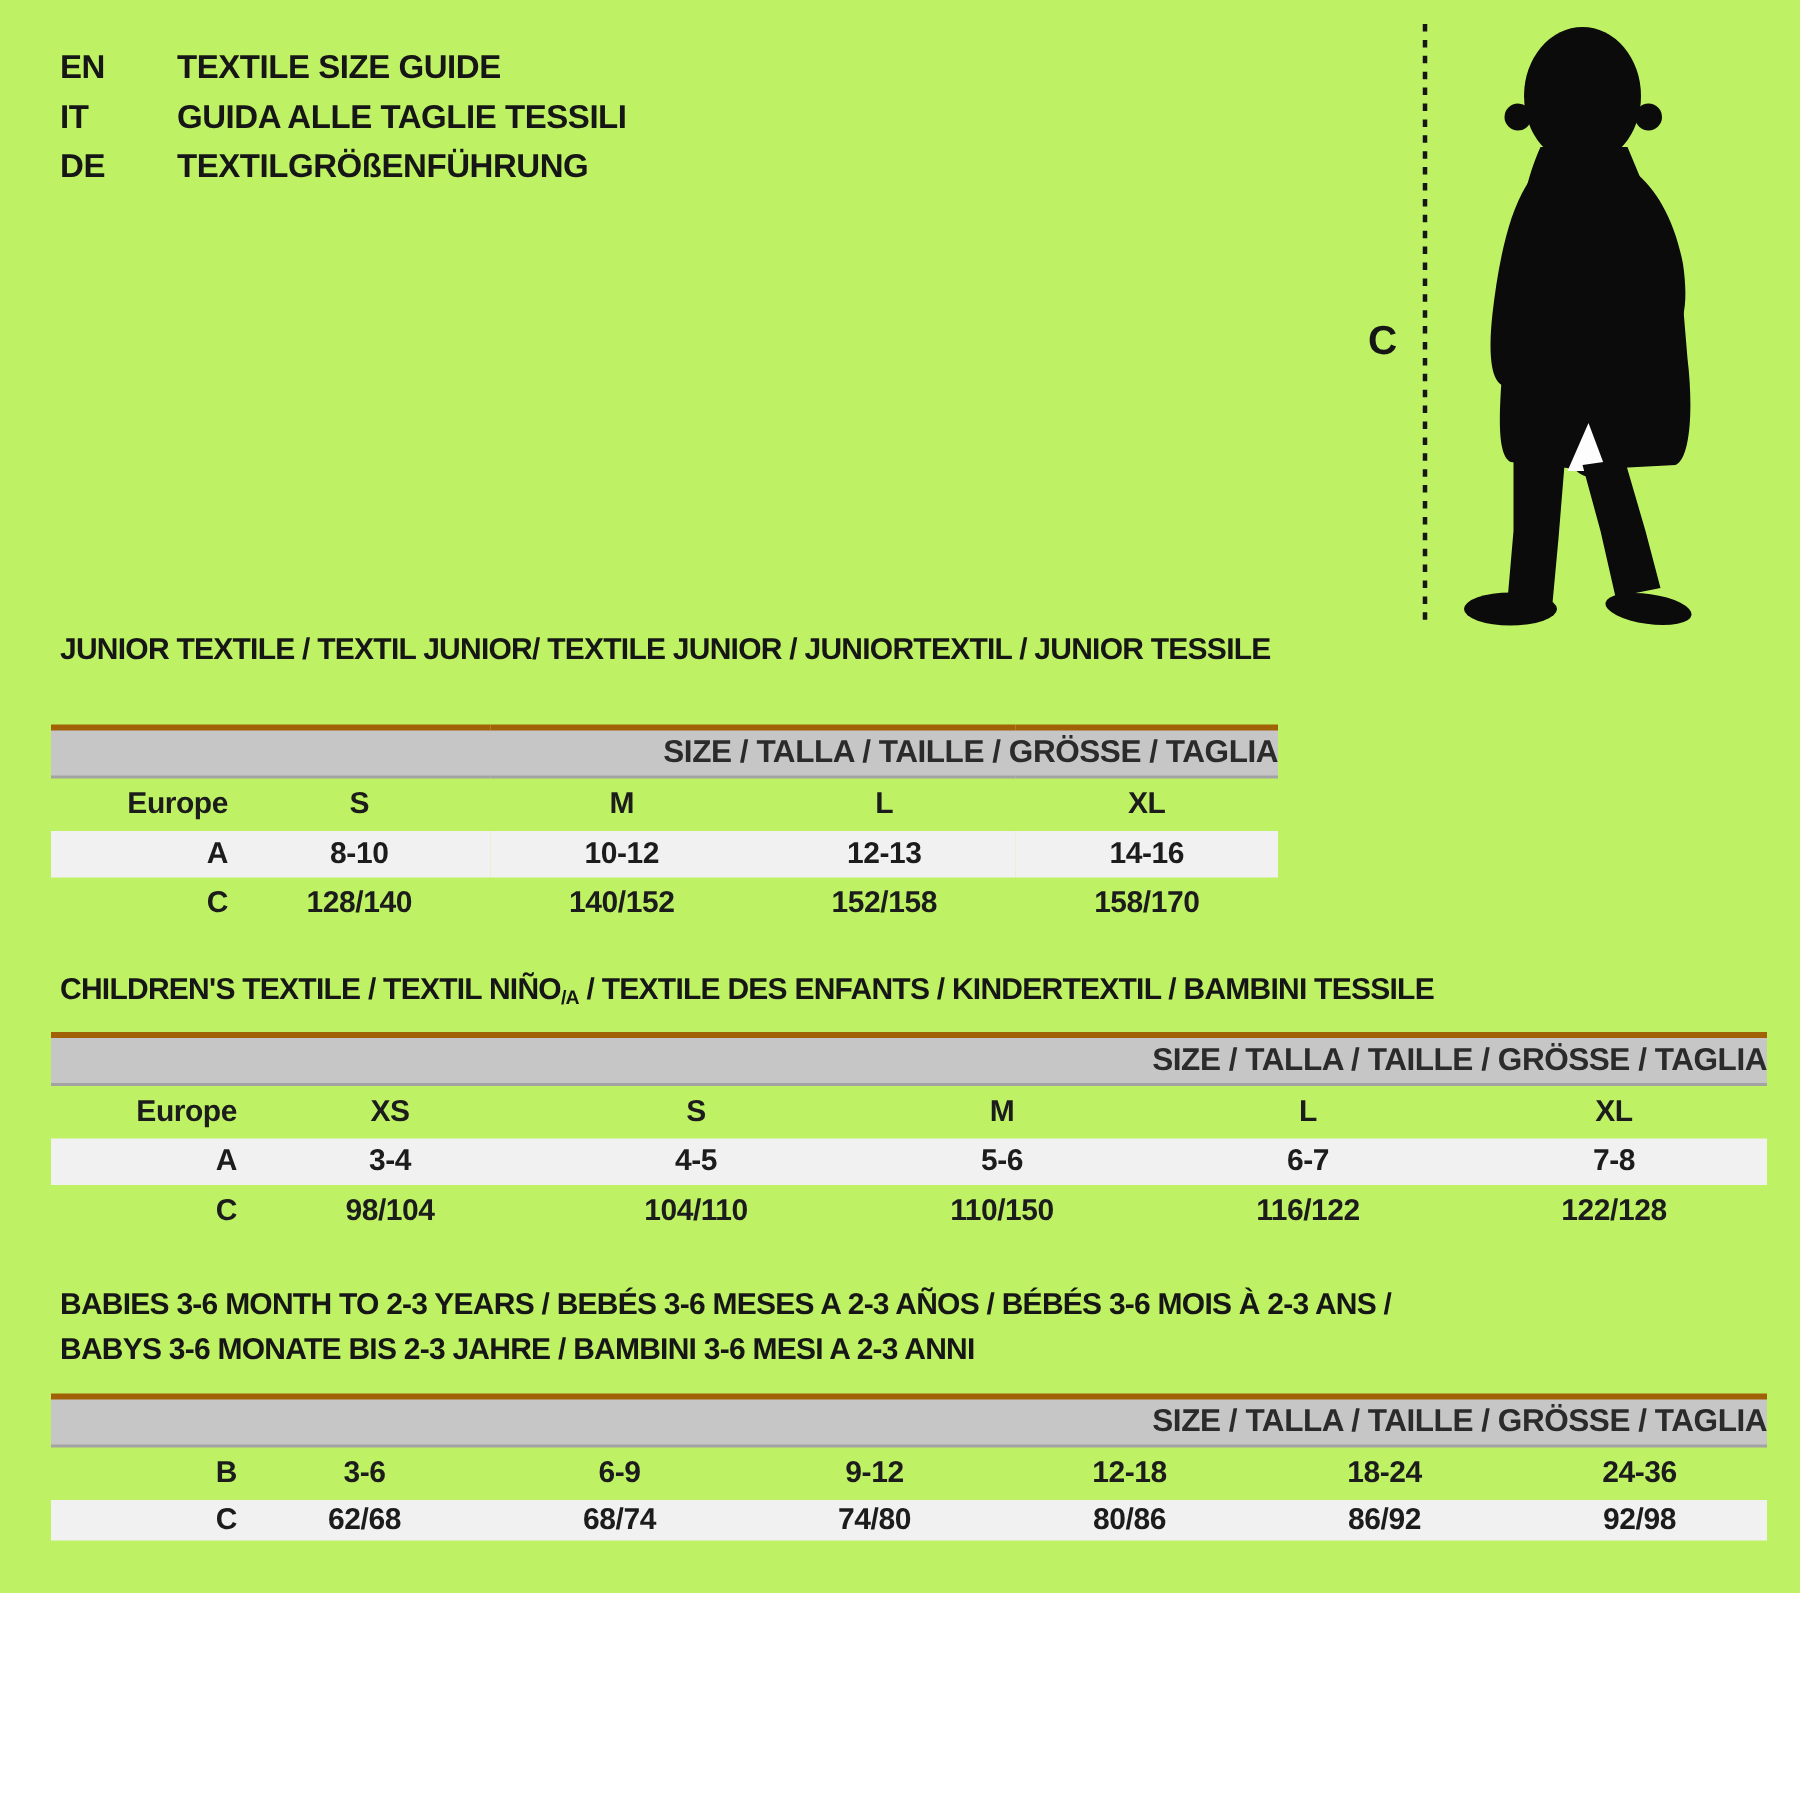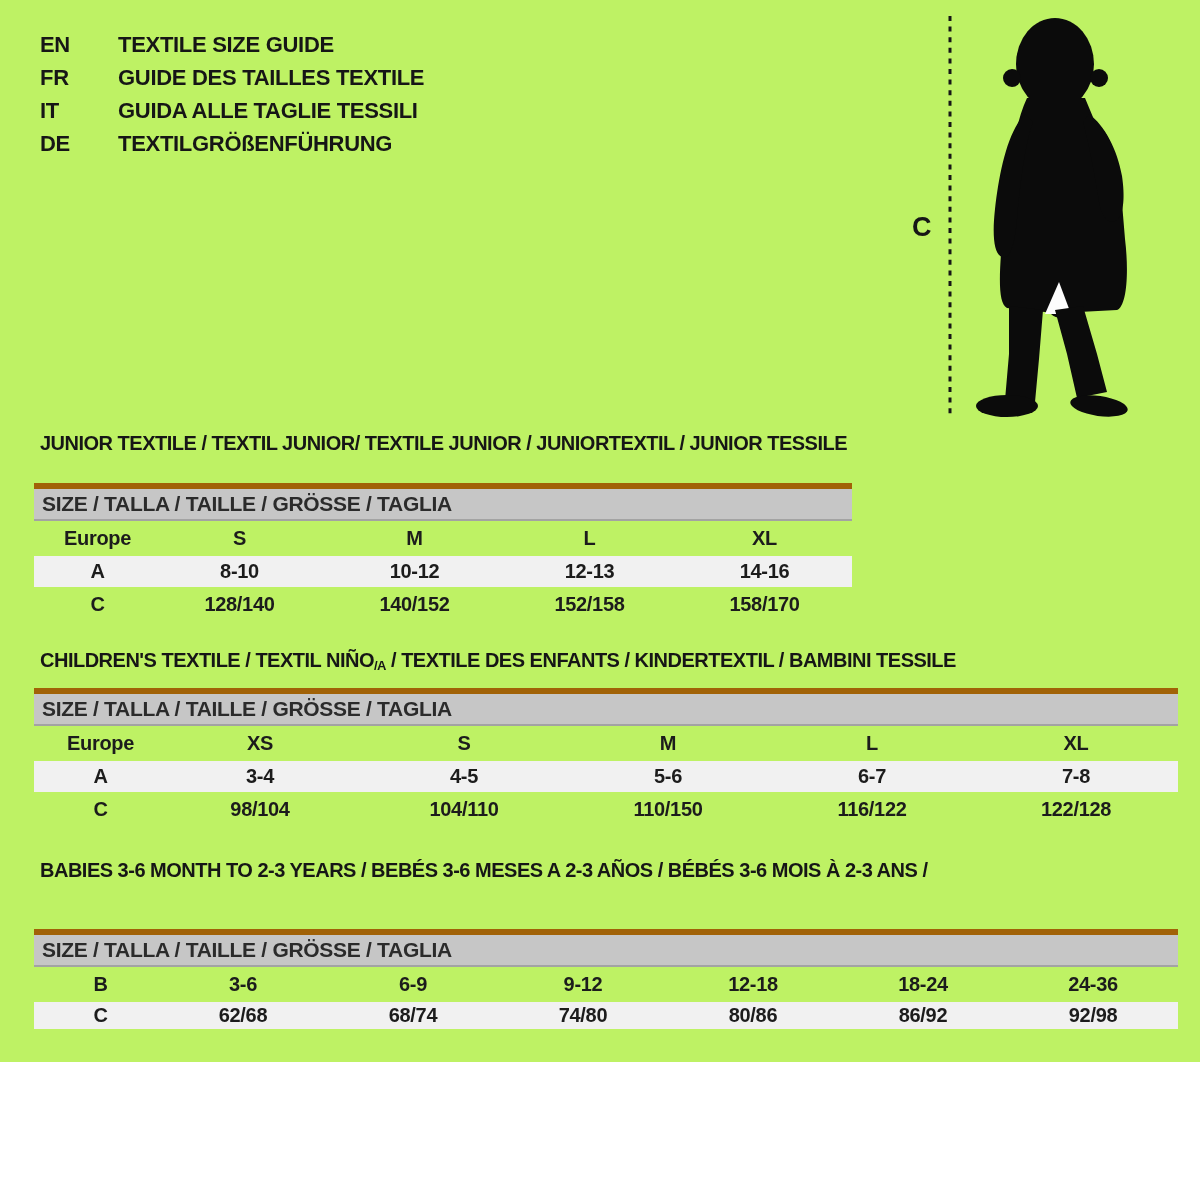--- a/index.html
+++ b/index.html
@@ -37,27 +37,27 @@
 
   
   table.size-table {
     position: absolute;
     border-collapse: collapse;
     table-layout: fixed;
     font-weight: 700;
     color: #1c1c1c;
   }
   table.size-table td { padding: 0; font-size: 20px; letter-spacing: -0.3px; text-align: center; }
-  table.size-table td.lbl { text-align: center; padding-left: 9px; }
+  table.size-table td.lbl { text-align: right; padding-left: 9px; }
   tr.bar td {
     background: #c6c6c6;
-    border-top: 6px solid #a16207;
+    border-top: 4px solid #a16207;
     border-bottom: 2px solid #a3a3a3;
     height: 30px;
-    text-align: left; padding-left: 8px;
+    text-align: right; padding-left: 8px;
     font-size: 21px; color: #2b2b2b;
   }
   tr.r-head td { height: 35px; }
   tr.r-mid  td { height: 31px; }
   tr.r-last td { height: 34px; }
   tr.r-baby-b td { height: 35px; }
   tr.r-baby-c td { height: 27px; }
   tr.stripe td { background: #f1f1f1; }
 
   .t-junior { left: 34px; top: 483px; width: 818px; }
@@ -65,41 +65,37 @@
   .t-junior col.c-val   { width: 175px; }
 
   .t-child { left: 34px; top: 688px; width: 1144px; }
   .t-child col.c-label { width: 124px; }
   .t-child col.c-val   { width: 204px; }
 
   .t-baby { left: 34px; top: 929px; width: 1144px; }
   .t-baby col.c-label { width: 124px; }
   .t-baby col.c-val   { width: 170px; }
 
-  .h-junior { top: 428px; }
+  .h-junior { top: 418px; }
   .h-child  { top: 645px; }
   .h-baby   { top: 855px; }
 
   
   .legend { position: absolute; left: 40px; top: 1074px; }
   .legend-line { font-size: 20px; letter-spacing: -0.3px; line-height: 30px; white-space: nowrap; }
 </style>
 </head>
 <body>
 
 <div class="page">
 
   <div class="lang-block">
     <div class="lang-row">
       <span class="lang-code">EN</span>
       <span class="lang-title">TEXTILE SIZE GUIDE</span>
-    </div>
-    <div class="lang-row">
-      <span class="lang-code">FR</span>
-      <span class="lang-title">GUIDE DES TAILLES TEXTILE</span>
     </div>
     <div class="lang-row">
       <span class="lang-code">IT</span>
       <span class="lang-title">GUIDA ALLE TAGLIE TESSILI</span>
     </div>
     <div class="lang-row">
       <span class="lang-code">DE</span>
       <span class="lang-title">TEXTILGRÖßENFÜHRUNG</span>
     </div>
   </div>
@@ -202,20 +198,21 @@
       <td>104/110</td>
       <td>110/150</td>
       <td>116/122</td>
       <td>122/128</td>
     </tr>
   </tbody>
     </table>
 
   <div class="sec-heading h-baby">
     <div>BABIES 3-6 MONTH TO 2-3 YEARS / BEBÉS 3-6 MESES A 2-3 AÑOS / BÉBÉS 3-6 MOIS À 2-3 ANS /</div>
+    <div>BABYS 3-6 MONATE BIS 2-3 JAHRE / BAMBINI 3-6 MESI A 2-3 ANNI</div>
   </div>
   <table class="size-table t-baby">
     <colgroup>
         <col class="c-label">
         <col class="c-val">
         <col class="c-val">
         <col class="c-val">
         <col class="c-val">
         <col class="c-val">
         <col class="c-val">

